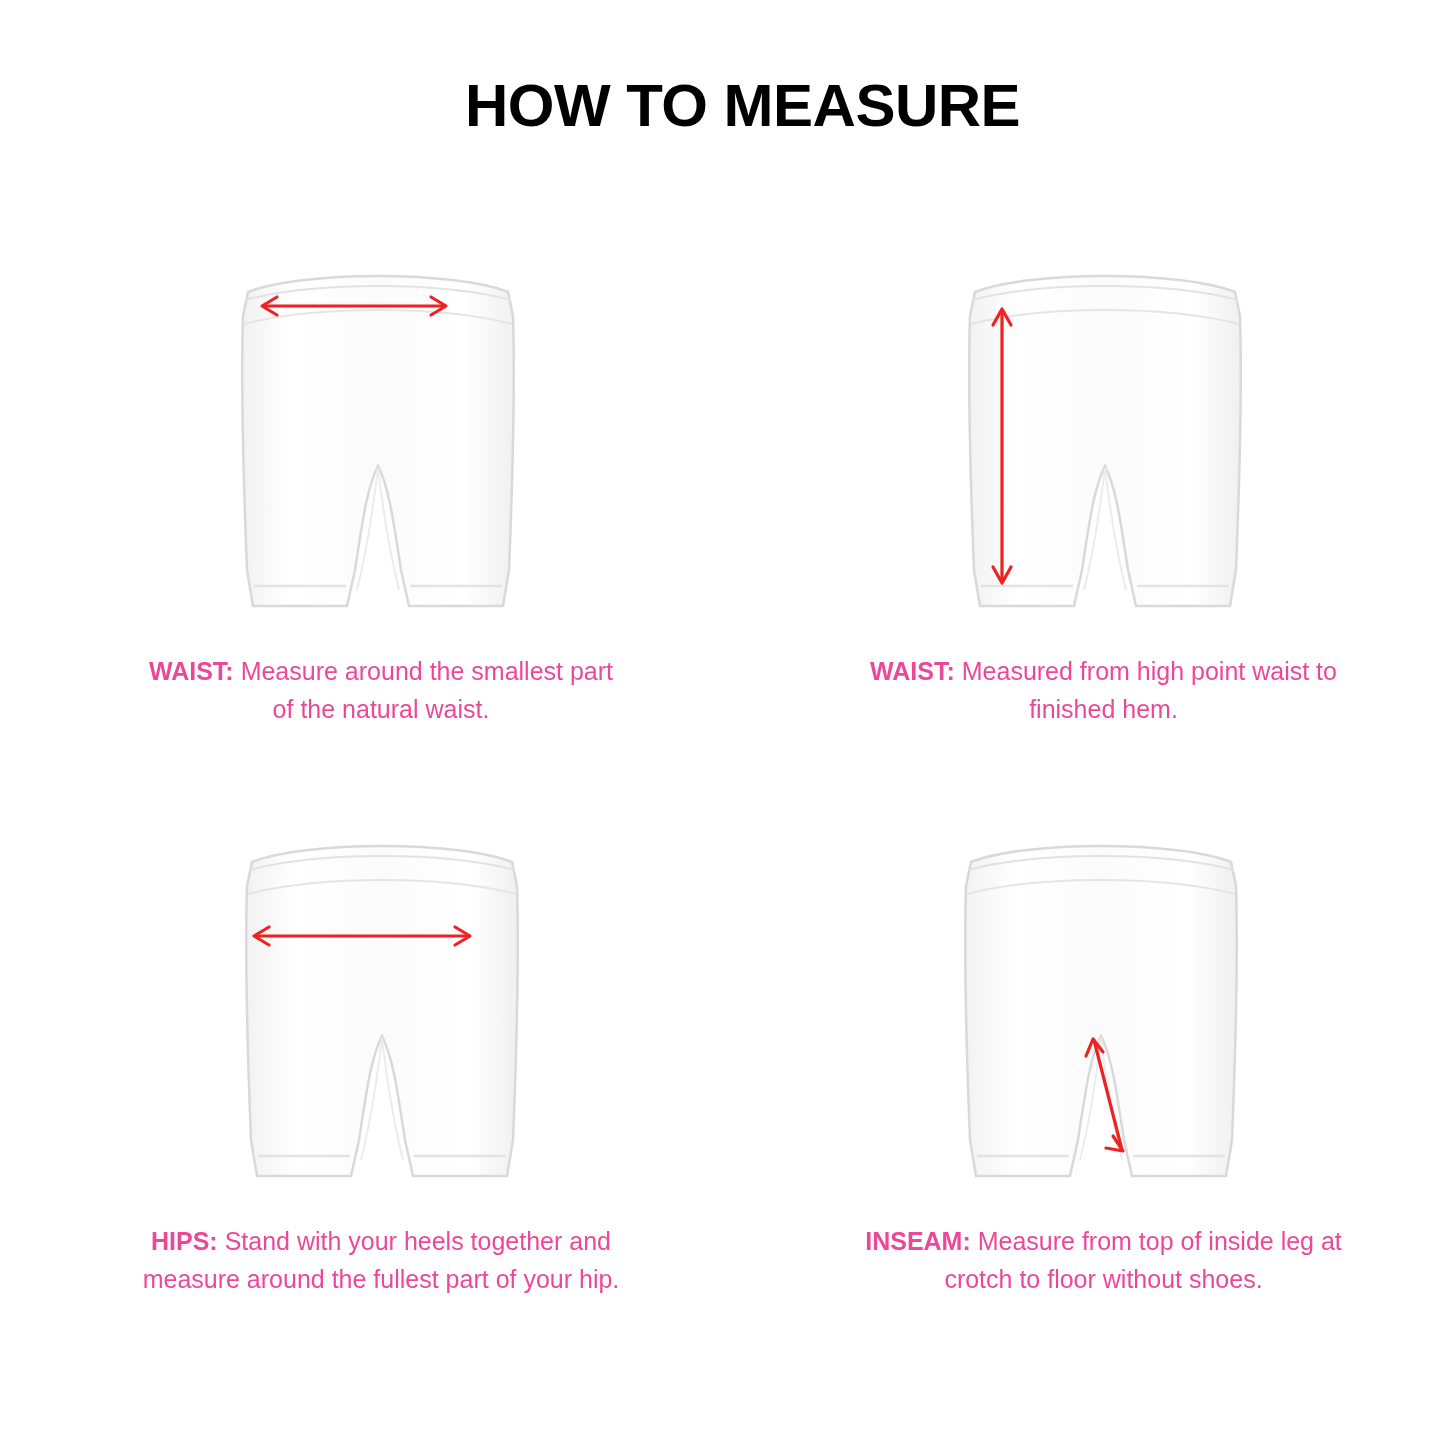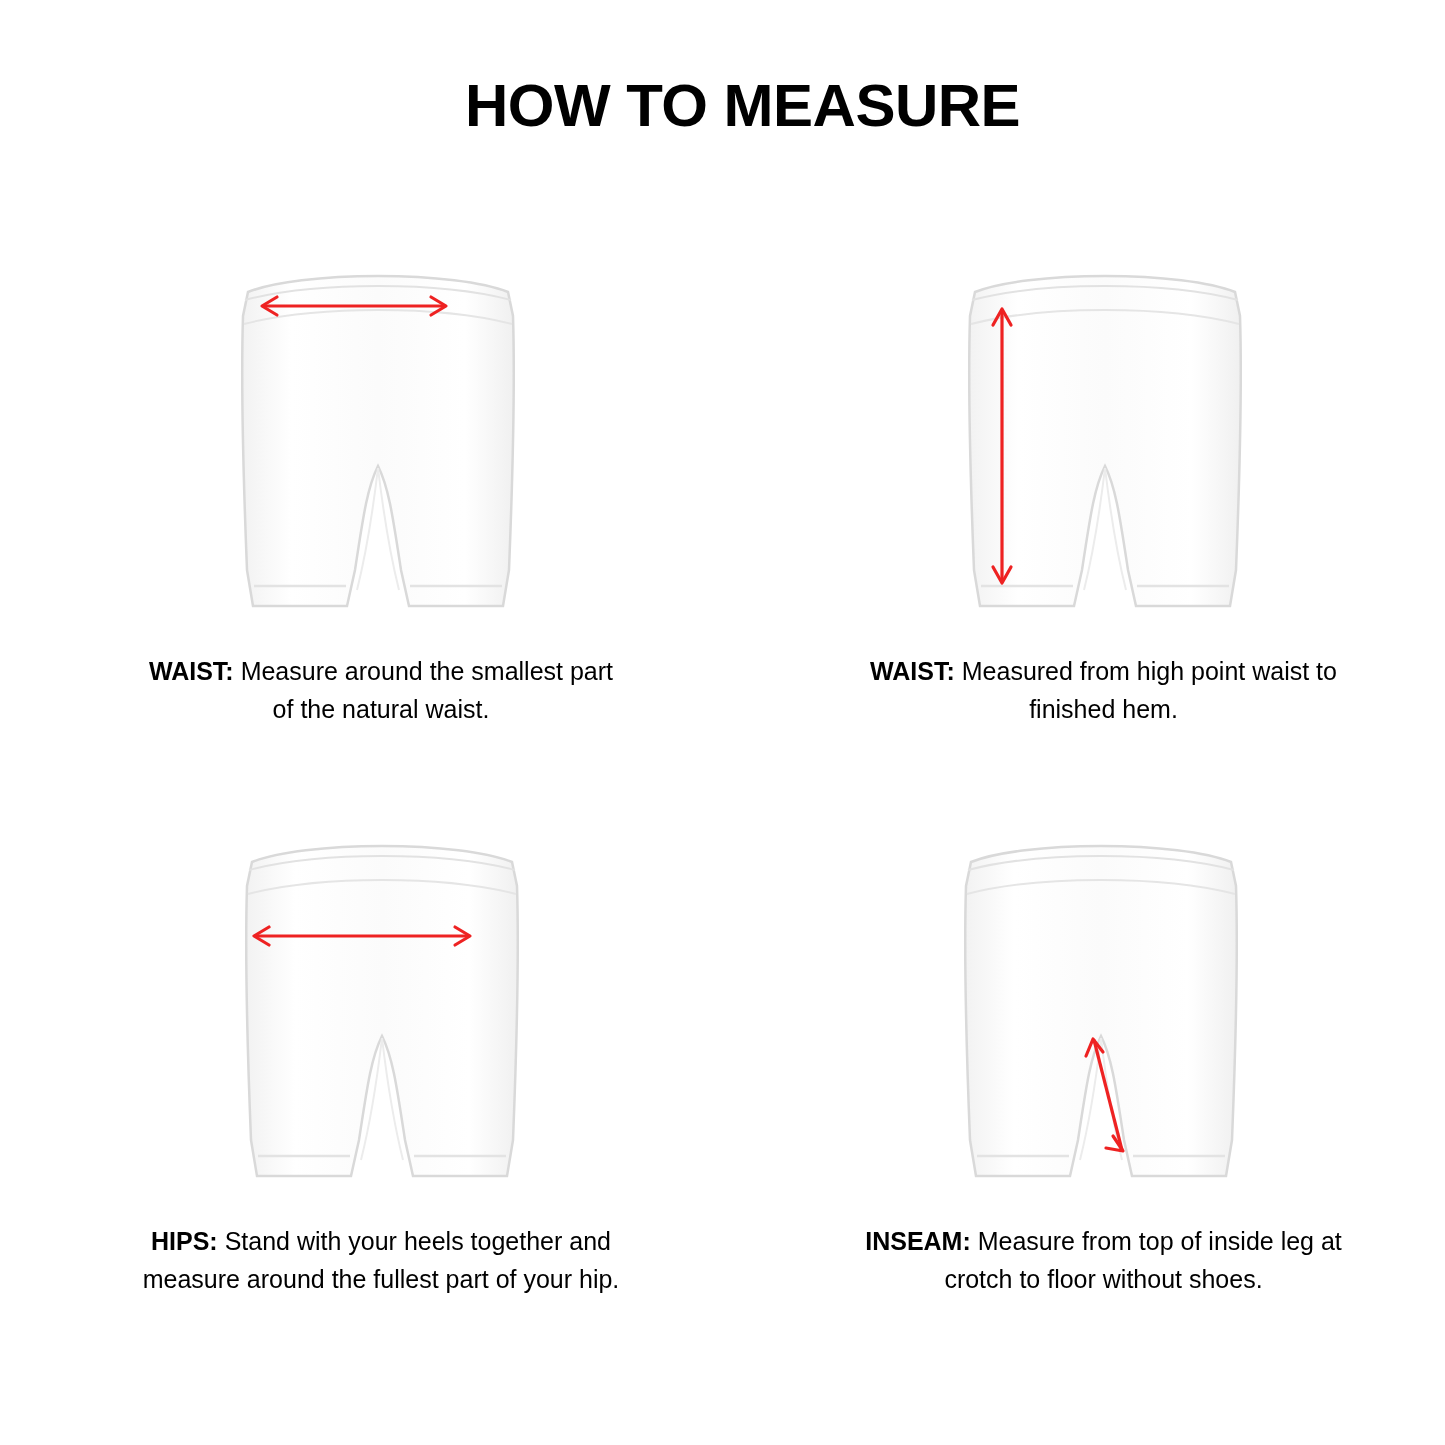--- a/index.html
+++ b/index.html
@@ -55,21 +55,21 @@
   .figure svg {
     display: block;
     width: 330px;
     height: 360px;
   }
   .caption {
     width: 470px;
     text-align: center;
     font-size: 25px;
     line-height: 38px;
-    color: #000000;
+    color: #ec4899;
     margin-top: 22px;
   }
   .caption .lead {
     font-weight: bold;
   }
   .cell-inseam .caption,
   .cell-hips .caption {
     width: 490px;
   }
   .cell-waist .figure { margin-left: -6px; }

